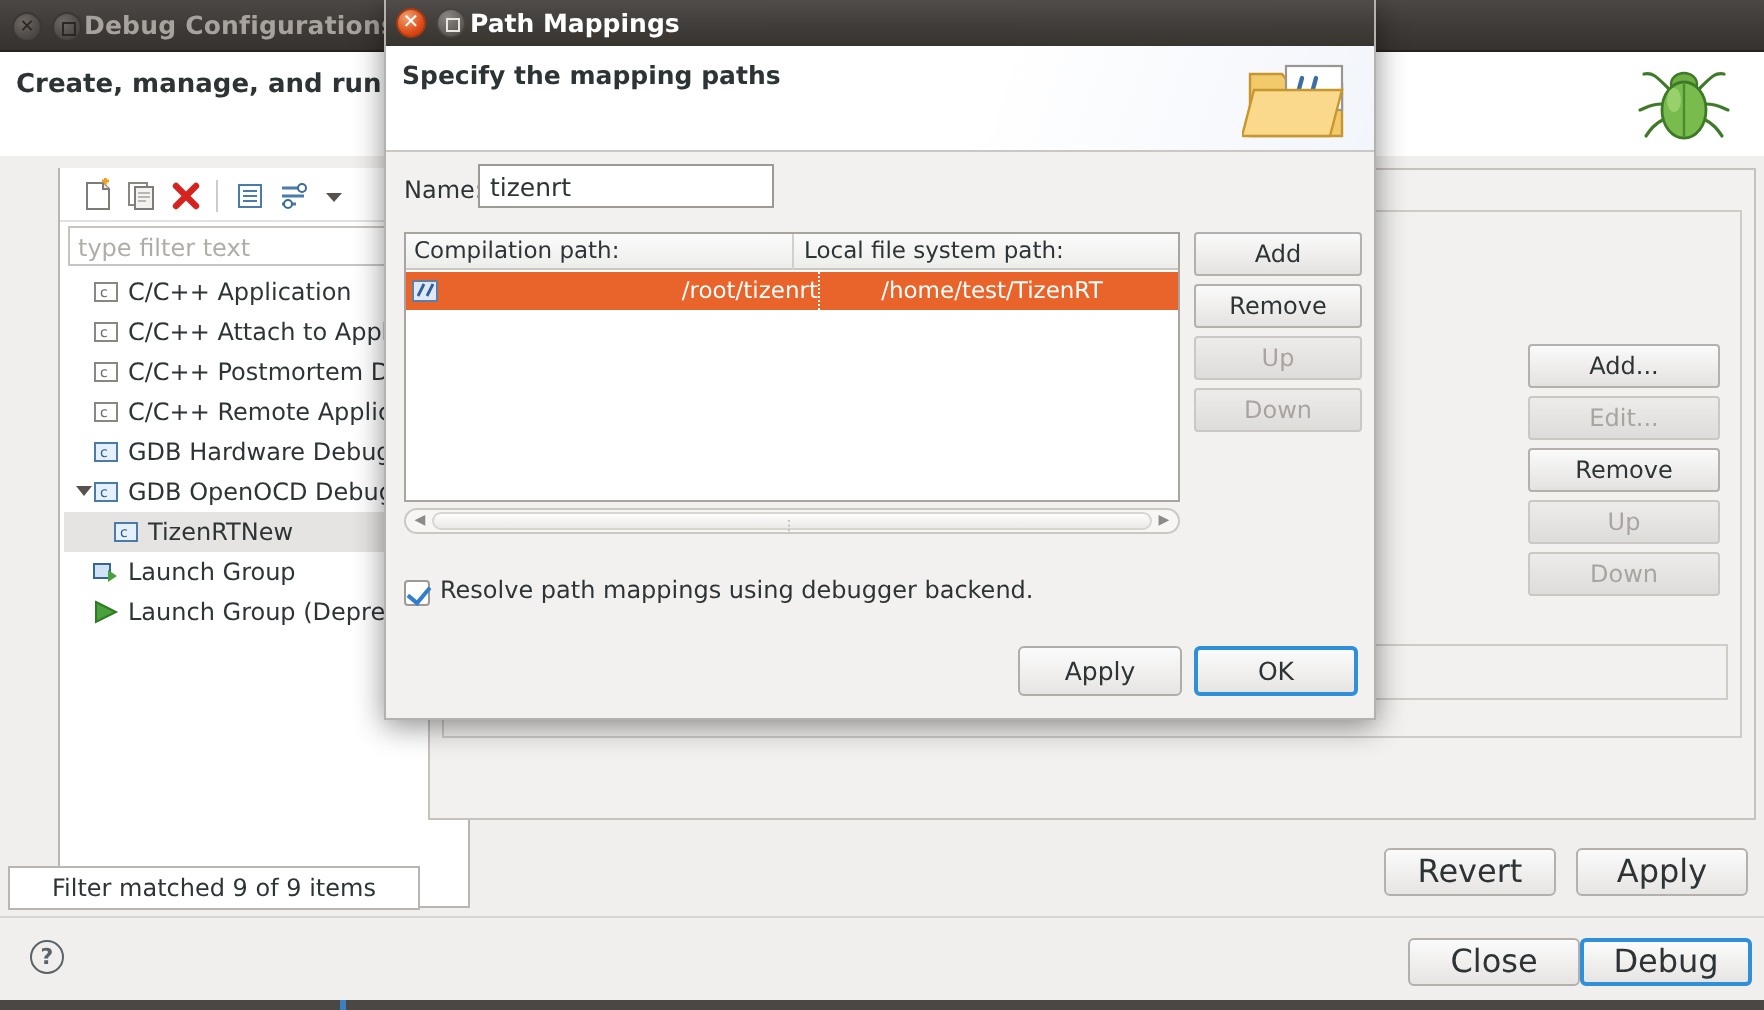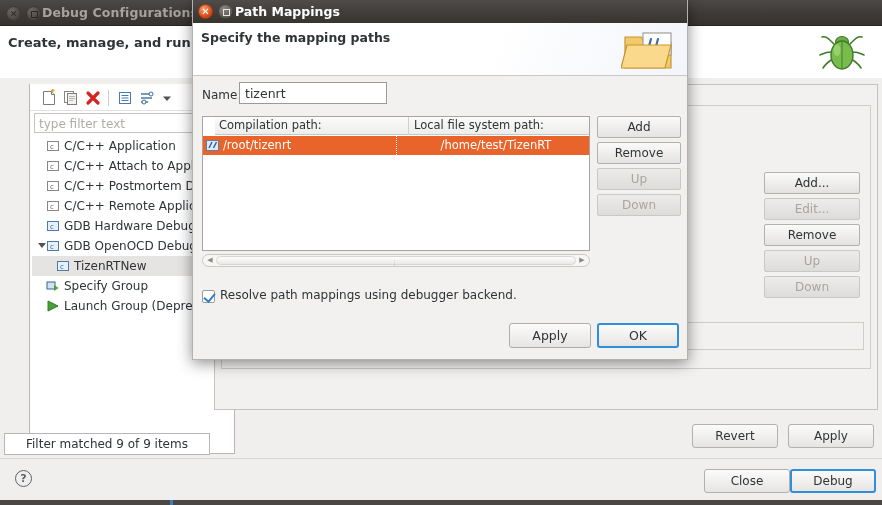--- a/index.html
+++ b/index.html
@@ -148,21 +148,21 @@
     position: absolute; left: 3px; top: 0px; width: 5px; height: 9px;
     border: solid #2f7fd0; border-width: 0 2px 2px 0;
     transform: rotate(40deg);
   }
 
   .btn-row-revert { position: absolute; left: 214px; top: 424px; width: 664px; }
   .gbtn {
     position: absolute; height: 24px; width: 86px;
     background: linear-gradient(180deg,#fbfbfb,#e7e5e3);
     border: 1px solid #b4b0ac; border-radius: 3px;
-    font-size: 12px; text-align: center; line-height: 22px; color: #2e3436;
+    font-size: 16px; text-align: center; line-height: 22px; color: #2e3436;
   }
   .gbtn.primary { border: 2px solid #2f8fd8; }
 
   .bottom-sep {
     position: absolute; left: 0; top: 458px; width: 882px; height: 1px;
     background: #d8d5d2;
   }
 
   .taskbar-peek {
     position: absolute; left: 0; top: 500px; width: 882px; height: 5px;
@@ -220,35 +220,35 @@
   .name-field {
     position: absolute; left: 46px; top: 6px; width: 148px; height: 22px;
     background: #fff; border: 1px solid #9d9a96;
     font-size: 12.5px; padding: 2px 5px; line-height: 17px; color: #2e3436;
   }
 
   .map-table {
     position: absolute; left: 9px; top: 40px; width: 388px; height: 135px;
     background: #fff; border: 1px solid #a8a5a1;
   }
-  .mt-head { position: absolute; left: 12px; top: 0; right: 0; height: 18px;
+  .mt-head { position: absolute; left: 0; top: 0; right: 0; height: 18px;
     background: linear-gradient(180deg,#fbfbfb,#ededeb);
     border-bottom: 1px solid #cac7c3; text-decoration: underline; }
   .mt-head .th {
     position: absolute; top: 0; height: 18px; line-height: 17px;
     font-size: 11.5px; padding-left: 4px; color: #2e3436;
   }
   .mt-head .th.c1 { left: 0; width: 194px; border-right: 1px solid #d3d0cc; }
   .mt-head .th.c2 { left: 195px; right: 0; }
   .mt-row {
     position: absolute; left: 0; right: 0; top: 19px; height: 19px;
     background: #e8642a; color: #fff;
   }
   .mt-row .cell { position: absolute; top: 0; height: 19px; line-height: 18px; font-size: 11.5px; }
-  .mt-row .cell.c1 { left: 0; width: 194px; padding-left: 20px; border-right: 1px dotted #fff; }
+  .mt-row .cell.c1 { left: 13px; width: 194px; padding-left: 20px; border-right: 1px dotted #fff; text-align: right; }
   .mt-row .cell.c2 { left: 196px; right: 0; padding-left: 4px; text-align: center; }
   .mt-row .row-ico { position: absolute; left: 3px; top: 3px; width: 13px; height: 13px; }
 
   .hscroll {
     position: absolute; left: 9px; top: 178px; width: 388px; height: 13px;
     background: #f7f6f5; border: 1px solid #cbc8c4; border-radius: 7px;
   }
   .hscroll .thumb {
     position: absolute; left: 13px; top: 1px; right: 13px; bottom: 1px;
     background: linear-gradient(180deg,#fdfdfd,#ebe9e7);
@@ -416,21 +416,21 @@
               <rect x="1.5" y="2.5" width="11" height="9" fill="#e6f0fa" stroke="#4b7ba8"></rect>
               <text x="4" y="9.5" font-size="7" font-family="DejaVu Sans" fill="#2a5d90">c</text>
             </svg></span>
           <span class="lbl" style="left:42px">TizenRTNew</span>
         </div>
         <div class="tree-row">
           <span class="tree-ico" style="left:14px"><svg width="14" height="14" viewBox="0 0 14 14">
               <rect x="1" y="3" width="8" height="7" fill="#cfe3f5" stroke="#36678f"></rect>
               <path d="M8 6 l4.5 3 -4.5 3 z" fill="#4aa03a"></path>
             </svg></span>
-          <span class="lbl" style="left:32px">Specify Group</span>
+          <span class="lbl" style="left:32px">Launch Group</span>
         </div>
         <div class="tree-row">
           <span class="tree-ico" style="left:14px"><svg width="14" height="14" viewBox="0 0 14 14">
               <path d="M2 2 L12 7 L2 12 z" fill="#4aa03a" stroke="#2f7a25"></path>
             </svg></span>
           <span class="lbl" style="left:32px">Launch Group (Deprecated)</span>
         </div>
       </div>
   </div>
 

